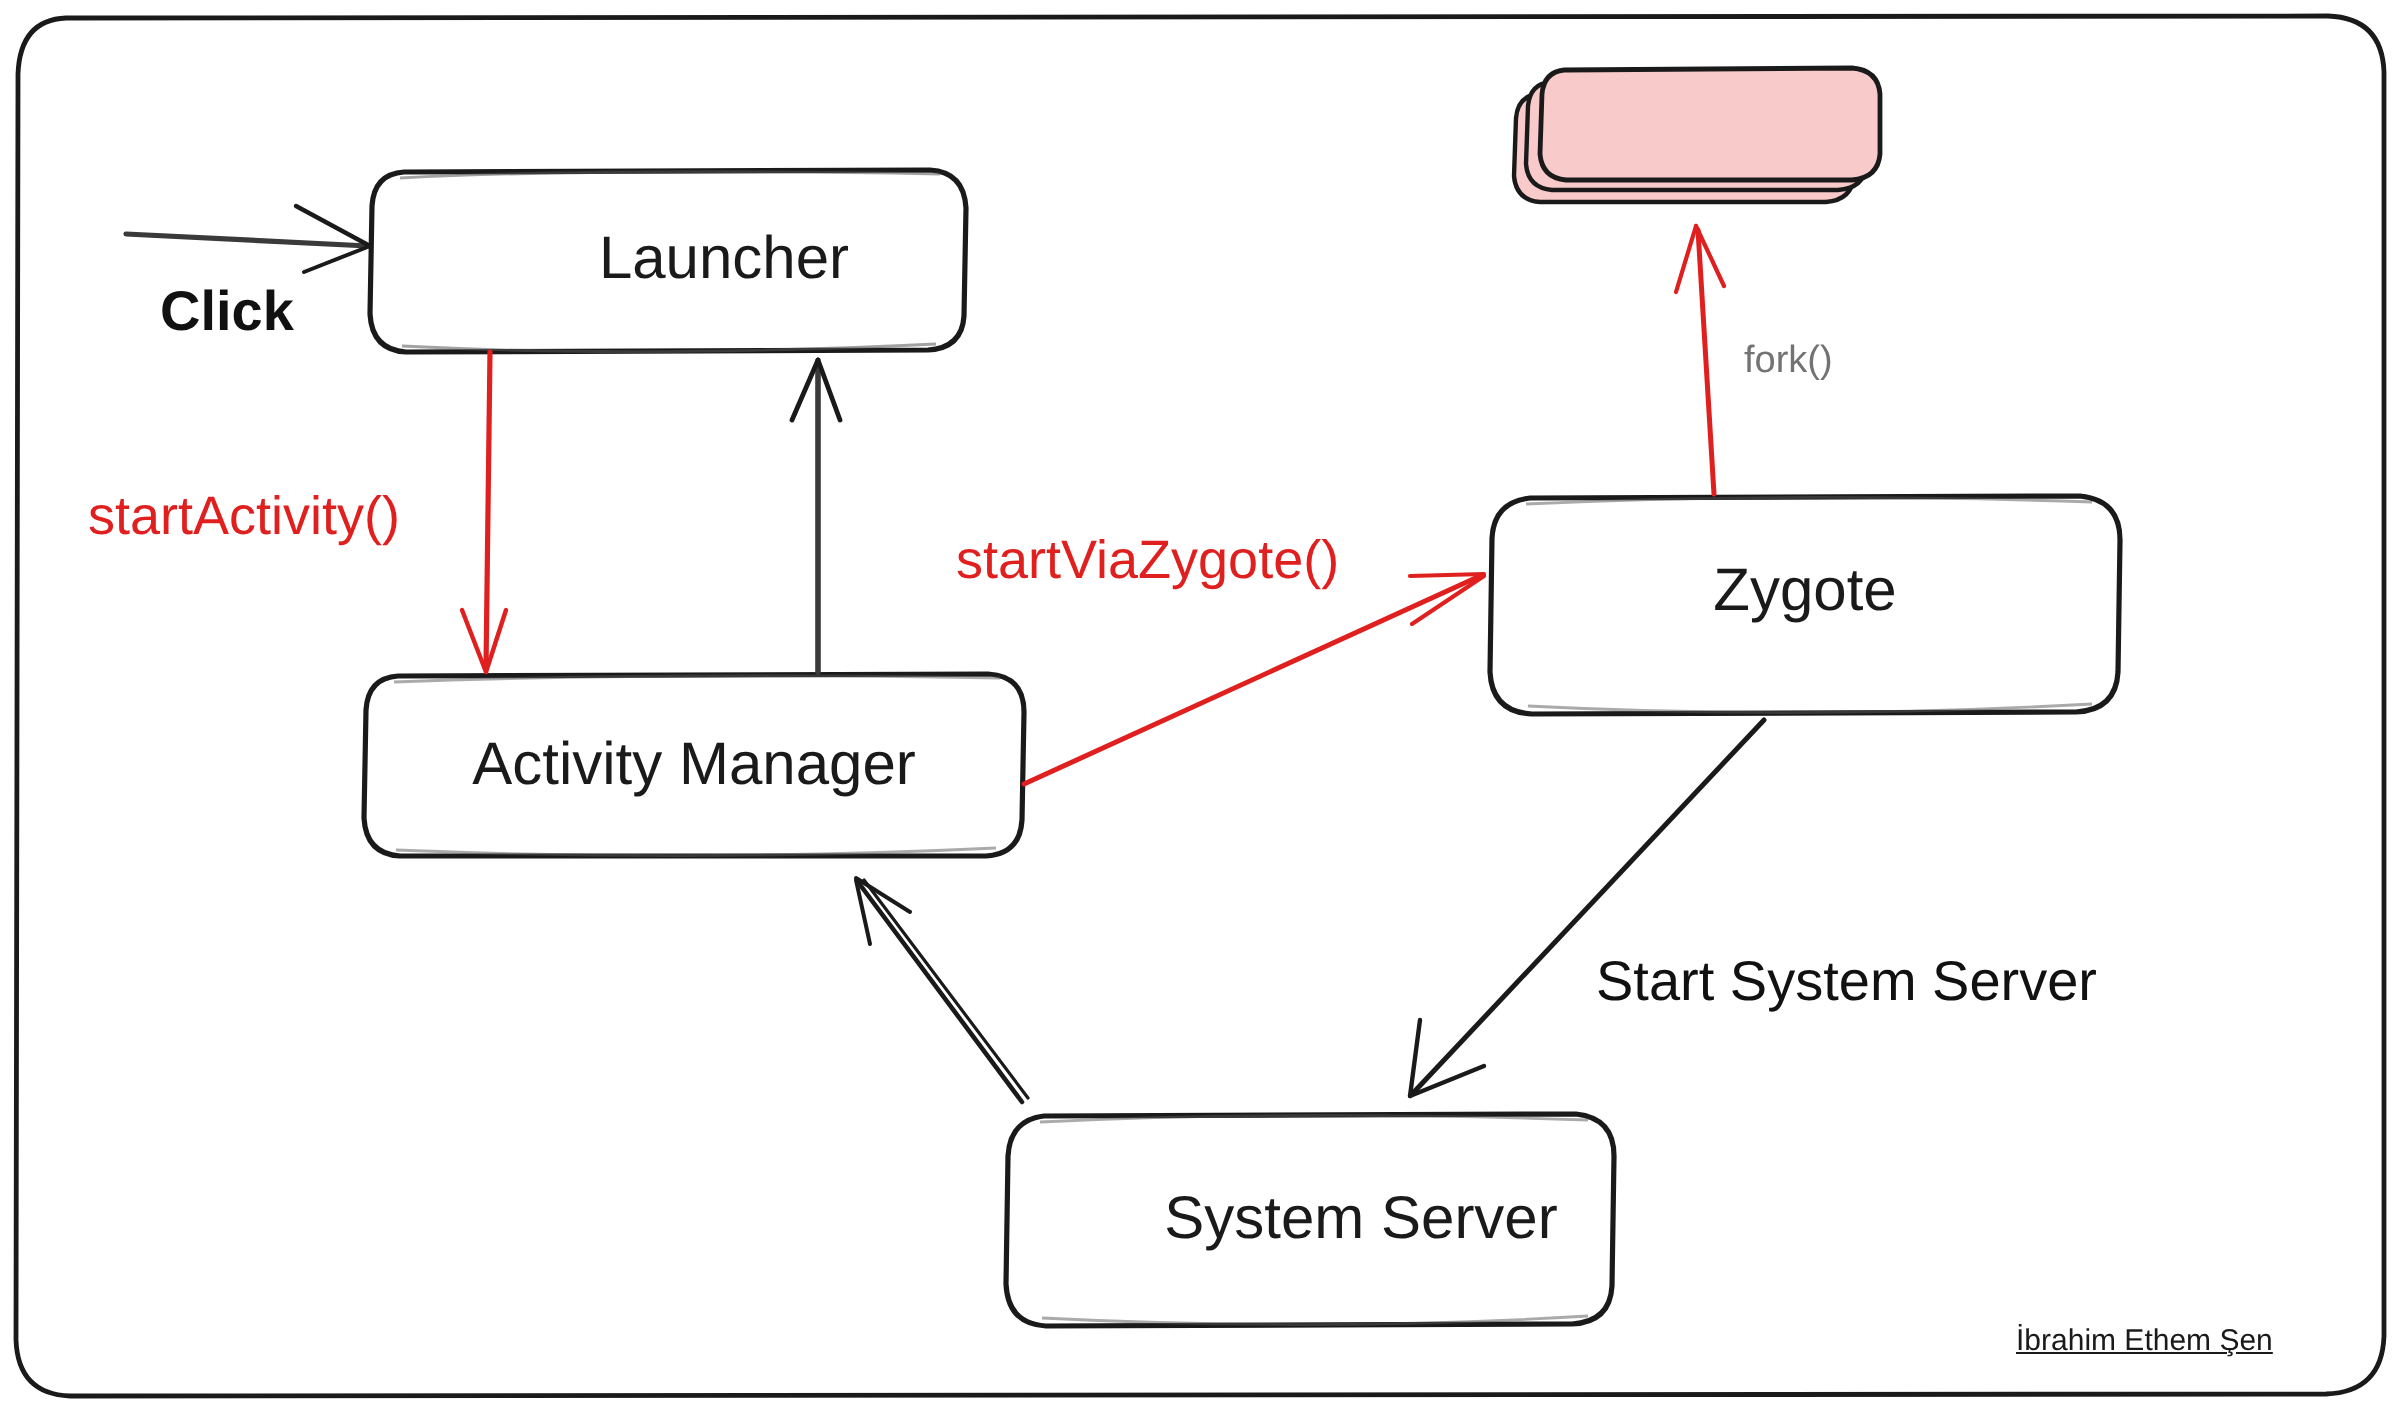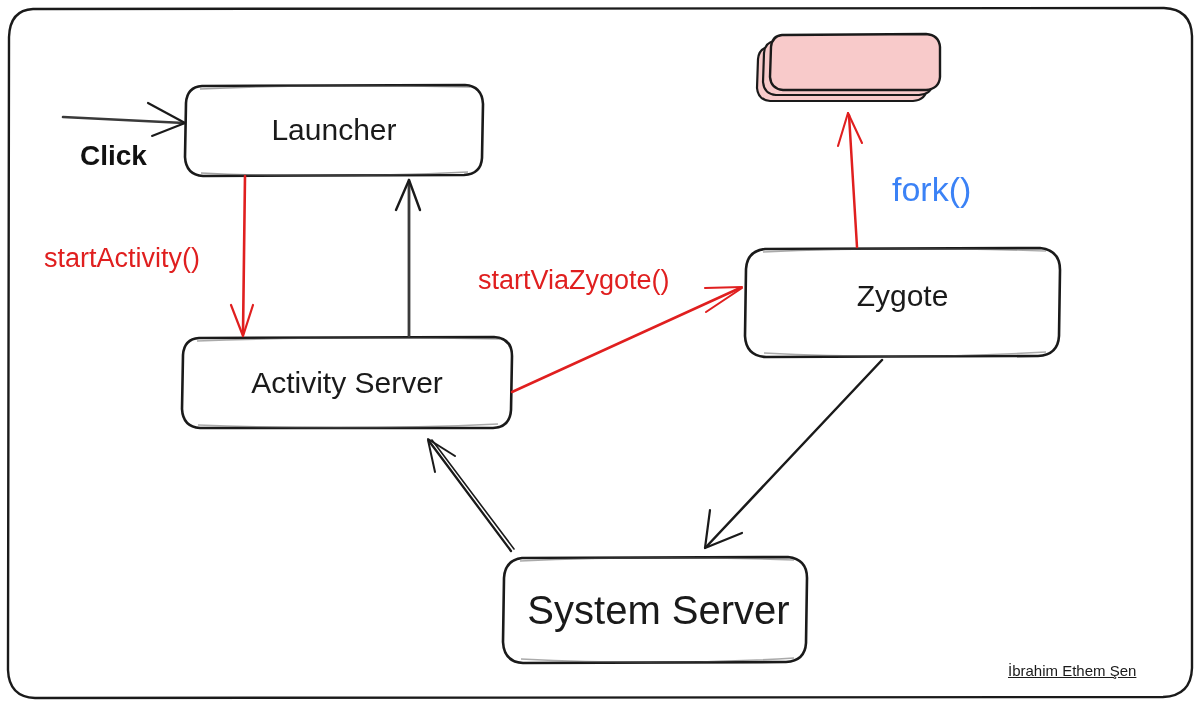--- a/index.html
+++ b/index.html
@@ -31,30 +31,30 @@
     color: #1a1a1a;
     white-space: nowrap;
     pointer-events: none;
   }
   .edge-label {
     position: absolute;
     font-family: "Liberation Sans", sans-serif;
     white-space: nowrap;
     pointer-events: none;
   }
-  .lbl-launcher   { left: 185px; top: 85px;  width: 298px; height: 90px;  font-size: 30px; }
+  .lbl-launcher   { left: 185px; top: 85px;  width: 298px; height: 90px;  font-size: 30px; padding-left: 28px; }
   .lbl-actmgr     { left: 182px; top: 337px; width: 330px; height: 91px;  font-size: 30px; }
   .lbl-zygote     { left: 745px; top: 248px; width: 315px; height: 96px; font-size: 30px; }
-  .lbl-sysserver  { left: 506px; top: 557px; width: 305px; height: 106px; font-size: 40px; }
+  .lbl-sysserver  { left: 528px; top: 557px; width: 305px; height: 106px; font-size: 30px; }
   .lbl-newapp     { left: 773px; top: 34px;  width: 159px; height: 56px;  font-size: 29px; }
 
   .lbl-click          { left: 80px;  top: 140px; font-size: 28px; color: #111111; font-weight: bold; }
   .lbl-startactivity  { left: 44px;  top: 243px; font-size: 27px; color: #e01f1f; text-align: right; }
   .lbl-startviazygote { left: 478px; top: 265px; font-size: 27px; color: #e01f1f; }
-  .lbl-fork           { left: 892px; top: 170px; font-size: 34px; color: #3b82f6; }
+  .lbl-fork           { left: 872px; top: 170px; font-size: 19px; color: #737373; }
   .lbl-startsysserver { left: 798px; top: 475px; font-size: 28px; color: #111111; }
   .lbl-credit         { left: 1008px; top: 662px; font-size: 15px; color: #1a1a1a; text-decoration: underline; }
 </style>
 </head>
 <body>
 
 <div id="canvas">
 
   <svg id="diagram-svg" viewBox="0 0 1200 709">
 
@@ -132,24 +132,25 @@
     <g>
       <path d="M 511 551 L 429 441" fill="none" stroke="#1a1a1a" stroke-width="2.3" stroke-linecap="round"></path>
       <path d="M 514 549 L 432 440" fill="none" stroke="#1a1a1a" stroke-width="1.6" stroke-linecap="round"></path>
       <path d="M 455 456 L 428 439" fill="none" stroke="#1a1a1a" stroke-width="2.0" stroke-linecap="round"></path>
       <path d="M 435 472 L 428 440" fill="none" stroke="#1a1a1a" stroke-width="2.0" stroke-linecap="round"></path>
     </g>
 
   </svg>
 
   <div class="node-label lbl-launcher">Launcher</div>
-  <div class="node-label lbl-actmgr">Activity Server</div>
+  <div class="node-label lbl-actmgr">Activity Manager</div>
   <div class="node-label lbl-zygote">Zygote</div>
   <div class="node-label lbl-sysserver">System Server</div>
 
   <div class="edge-label lbl-click">Click</div>
   <div class="edge-label lbl-startactivity">startActivity()</div>
   <div class="edge-label lbl-startviazygote">startViaZygote()</div>
   <div class="edge-label lbl-fork">fork()</div>
+  <div class="edge-label lbl-startsysserver">Start System Server</div>
 
   <div class="edge-label lbl-credit">İbrahim Ethem Şen</div>
 
 </div>
 
 </body></html>

